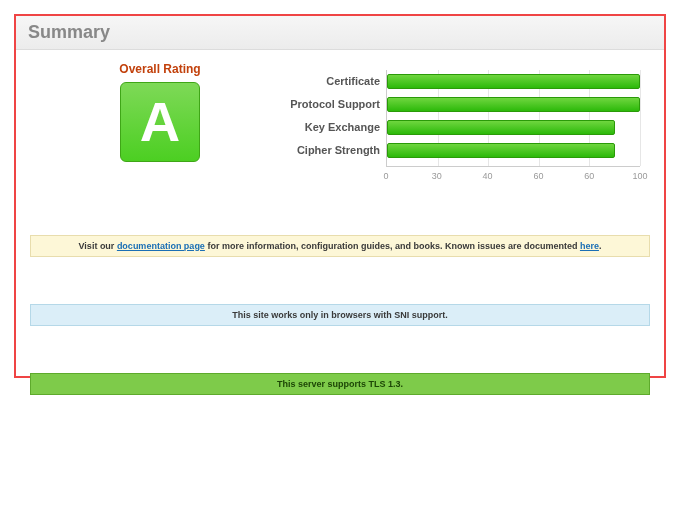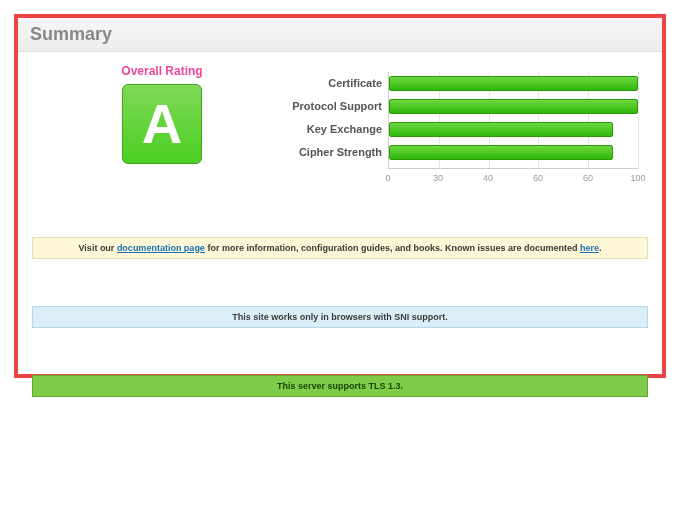--- a/index.html
+++ b/index.html
@@ -4,21 +4,21 @@
 <style>
   * { box-sizing: border-box; margin: 0; padding: 0; }
   body {
     font-family: Arial, Helvetica, sans-serif;
     background: #ffffff;
     width: 680px;
     height: 510px;
     padding: 14px;
   }
   .panel {
-    border: 4px solid #ef4444;
+    border: 2px solid #ef4444;
     background: #ffffff;
     height: 364px;
     position: relative;
   }
   .panel-header {
     background: linear-gradient(#f6f6f6, #ececec);
     border-bottom: 1px solid #dcdcdc;
     padding: 6px 12px;
   }
   .panel-header h2 {
@@ -32,21 +32,21 @@
   .top-row {
     display: flex;
     align-items: flex-start;
   }
   .rating-col {
     width: 260px;
     text-align: center;
   }
   .rating-label {
     font-size: 12px;
-    color: #ec4899;
+    color: #c2410c;
     margin-bottom: 6px;
     font-weight: bold;
   }
   .grade-box {
     width: 80px;
     height: 80px;
     margin: 0 auto;
     background: linear-gradient(#7ed957, #4ccf22);
     border: 1px solid #3fa617;
     border-radius: 6px;

